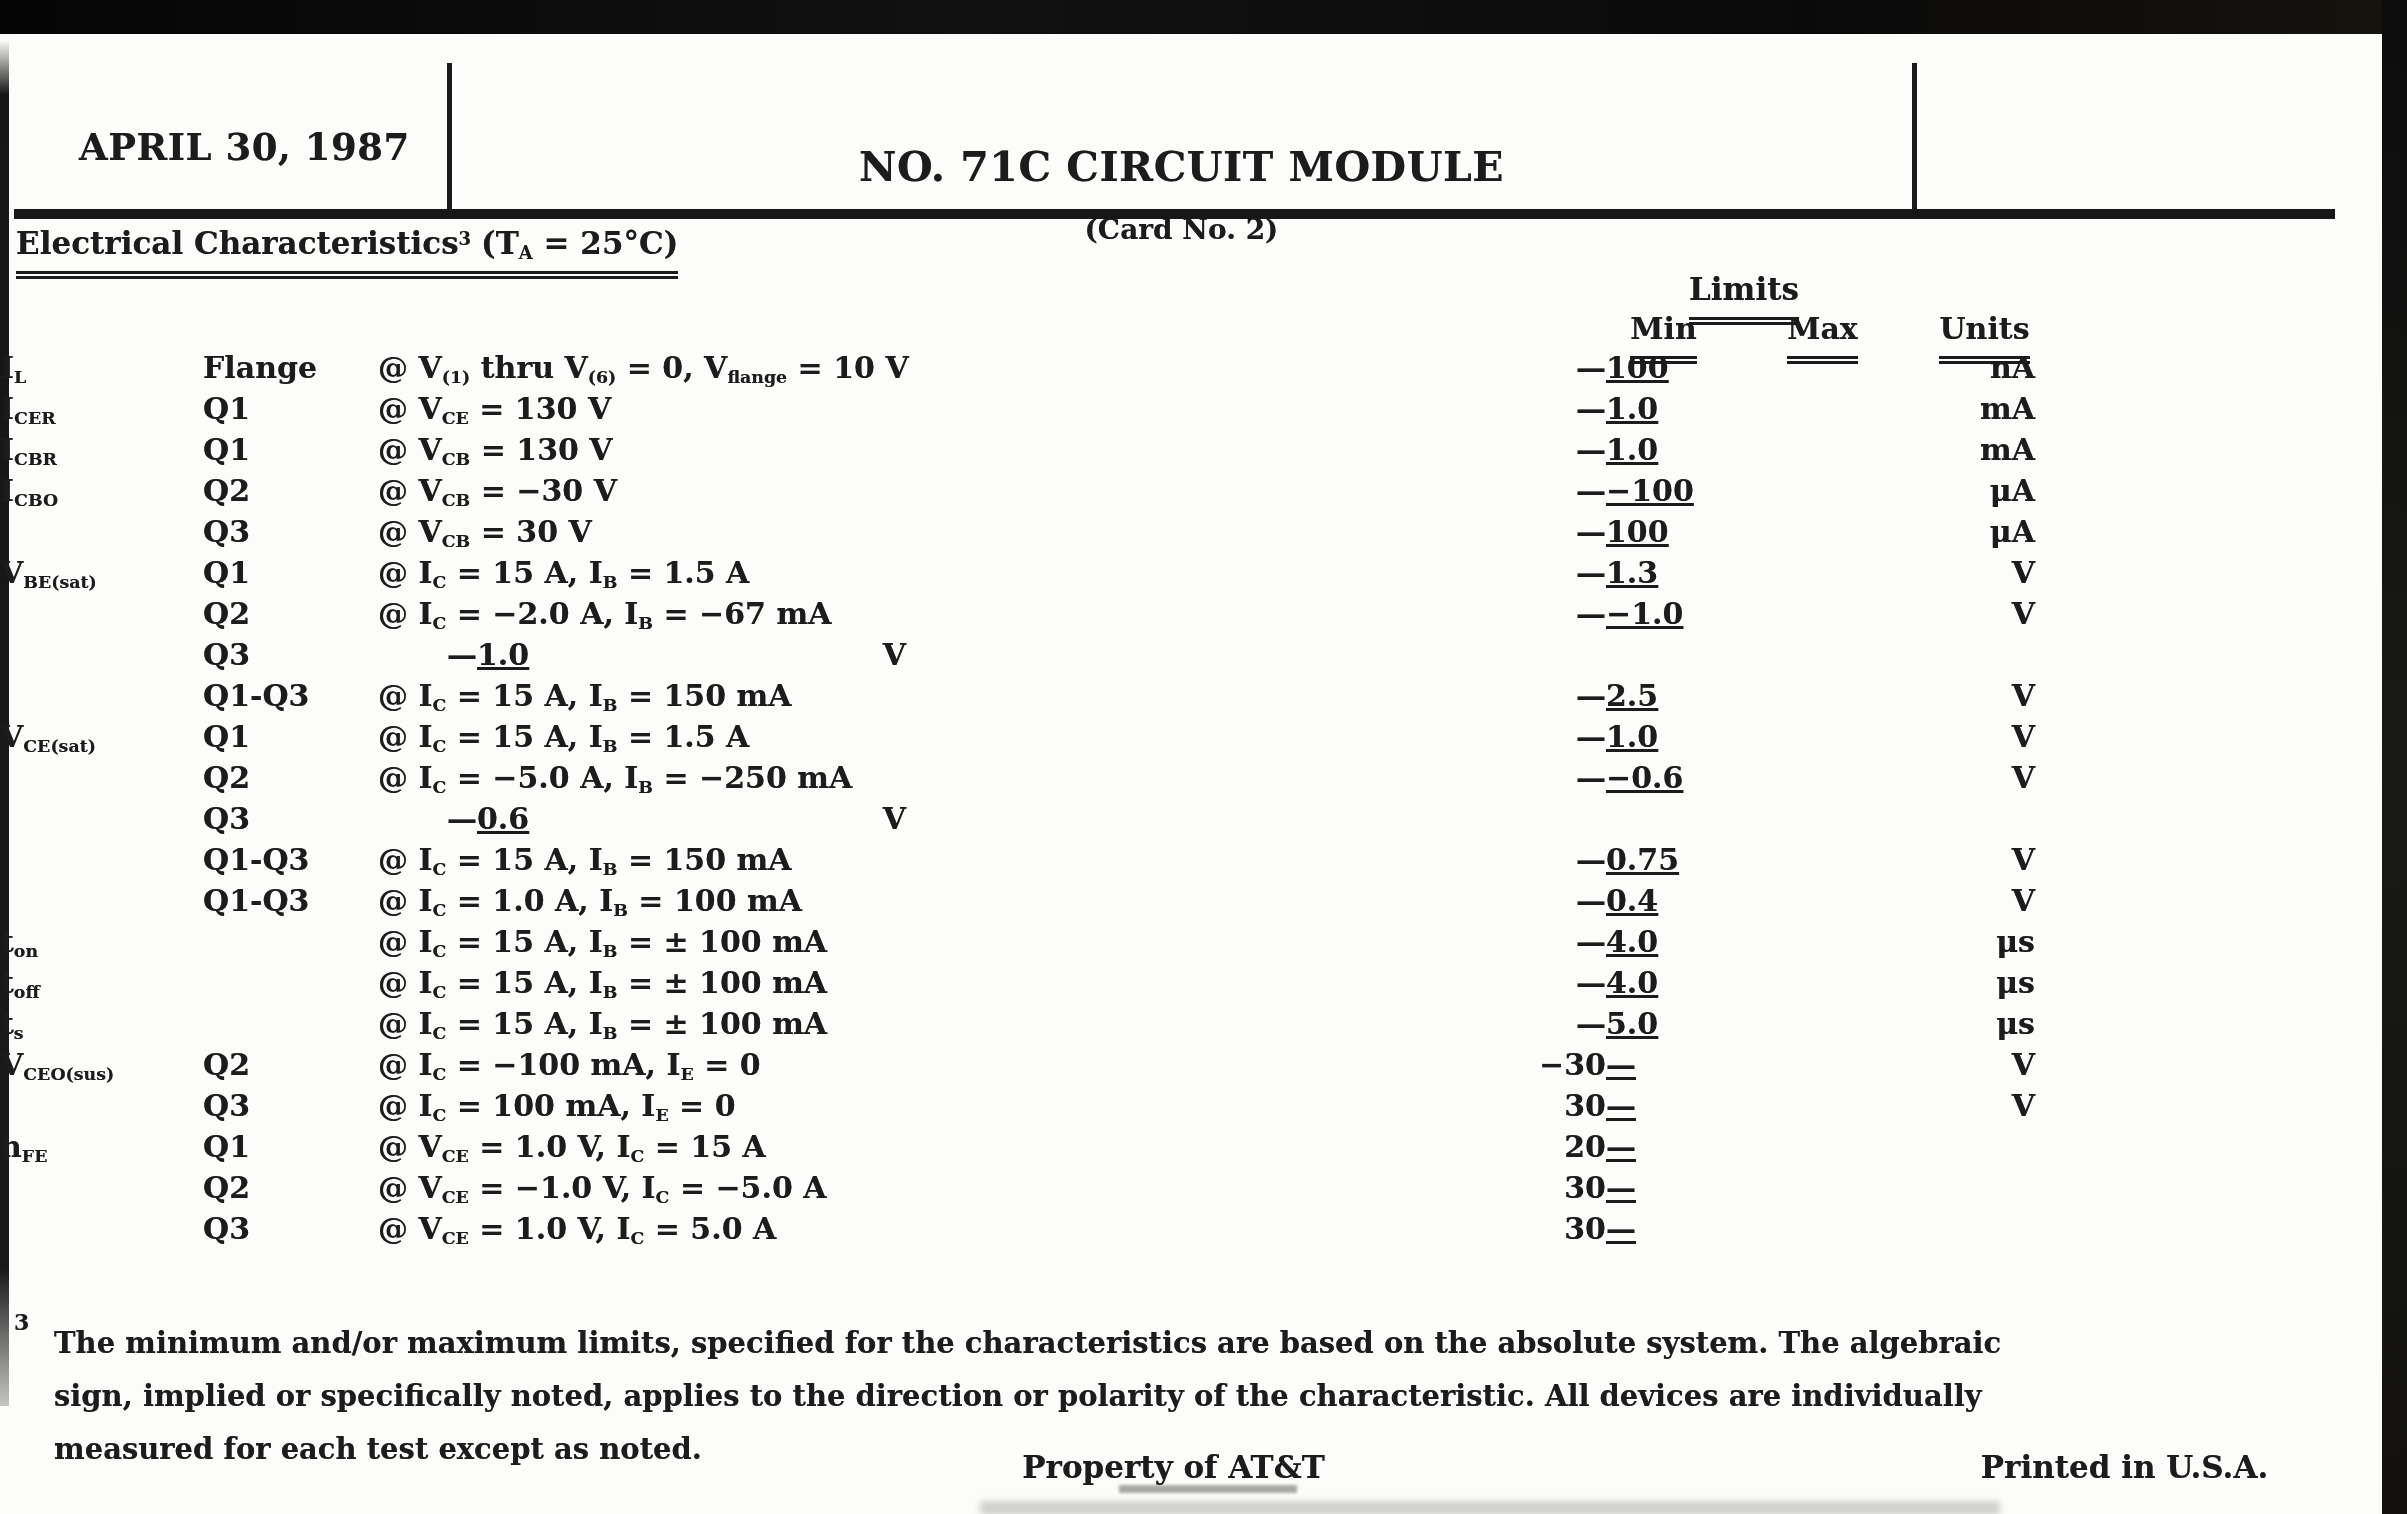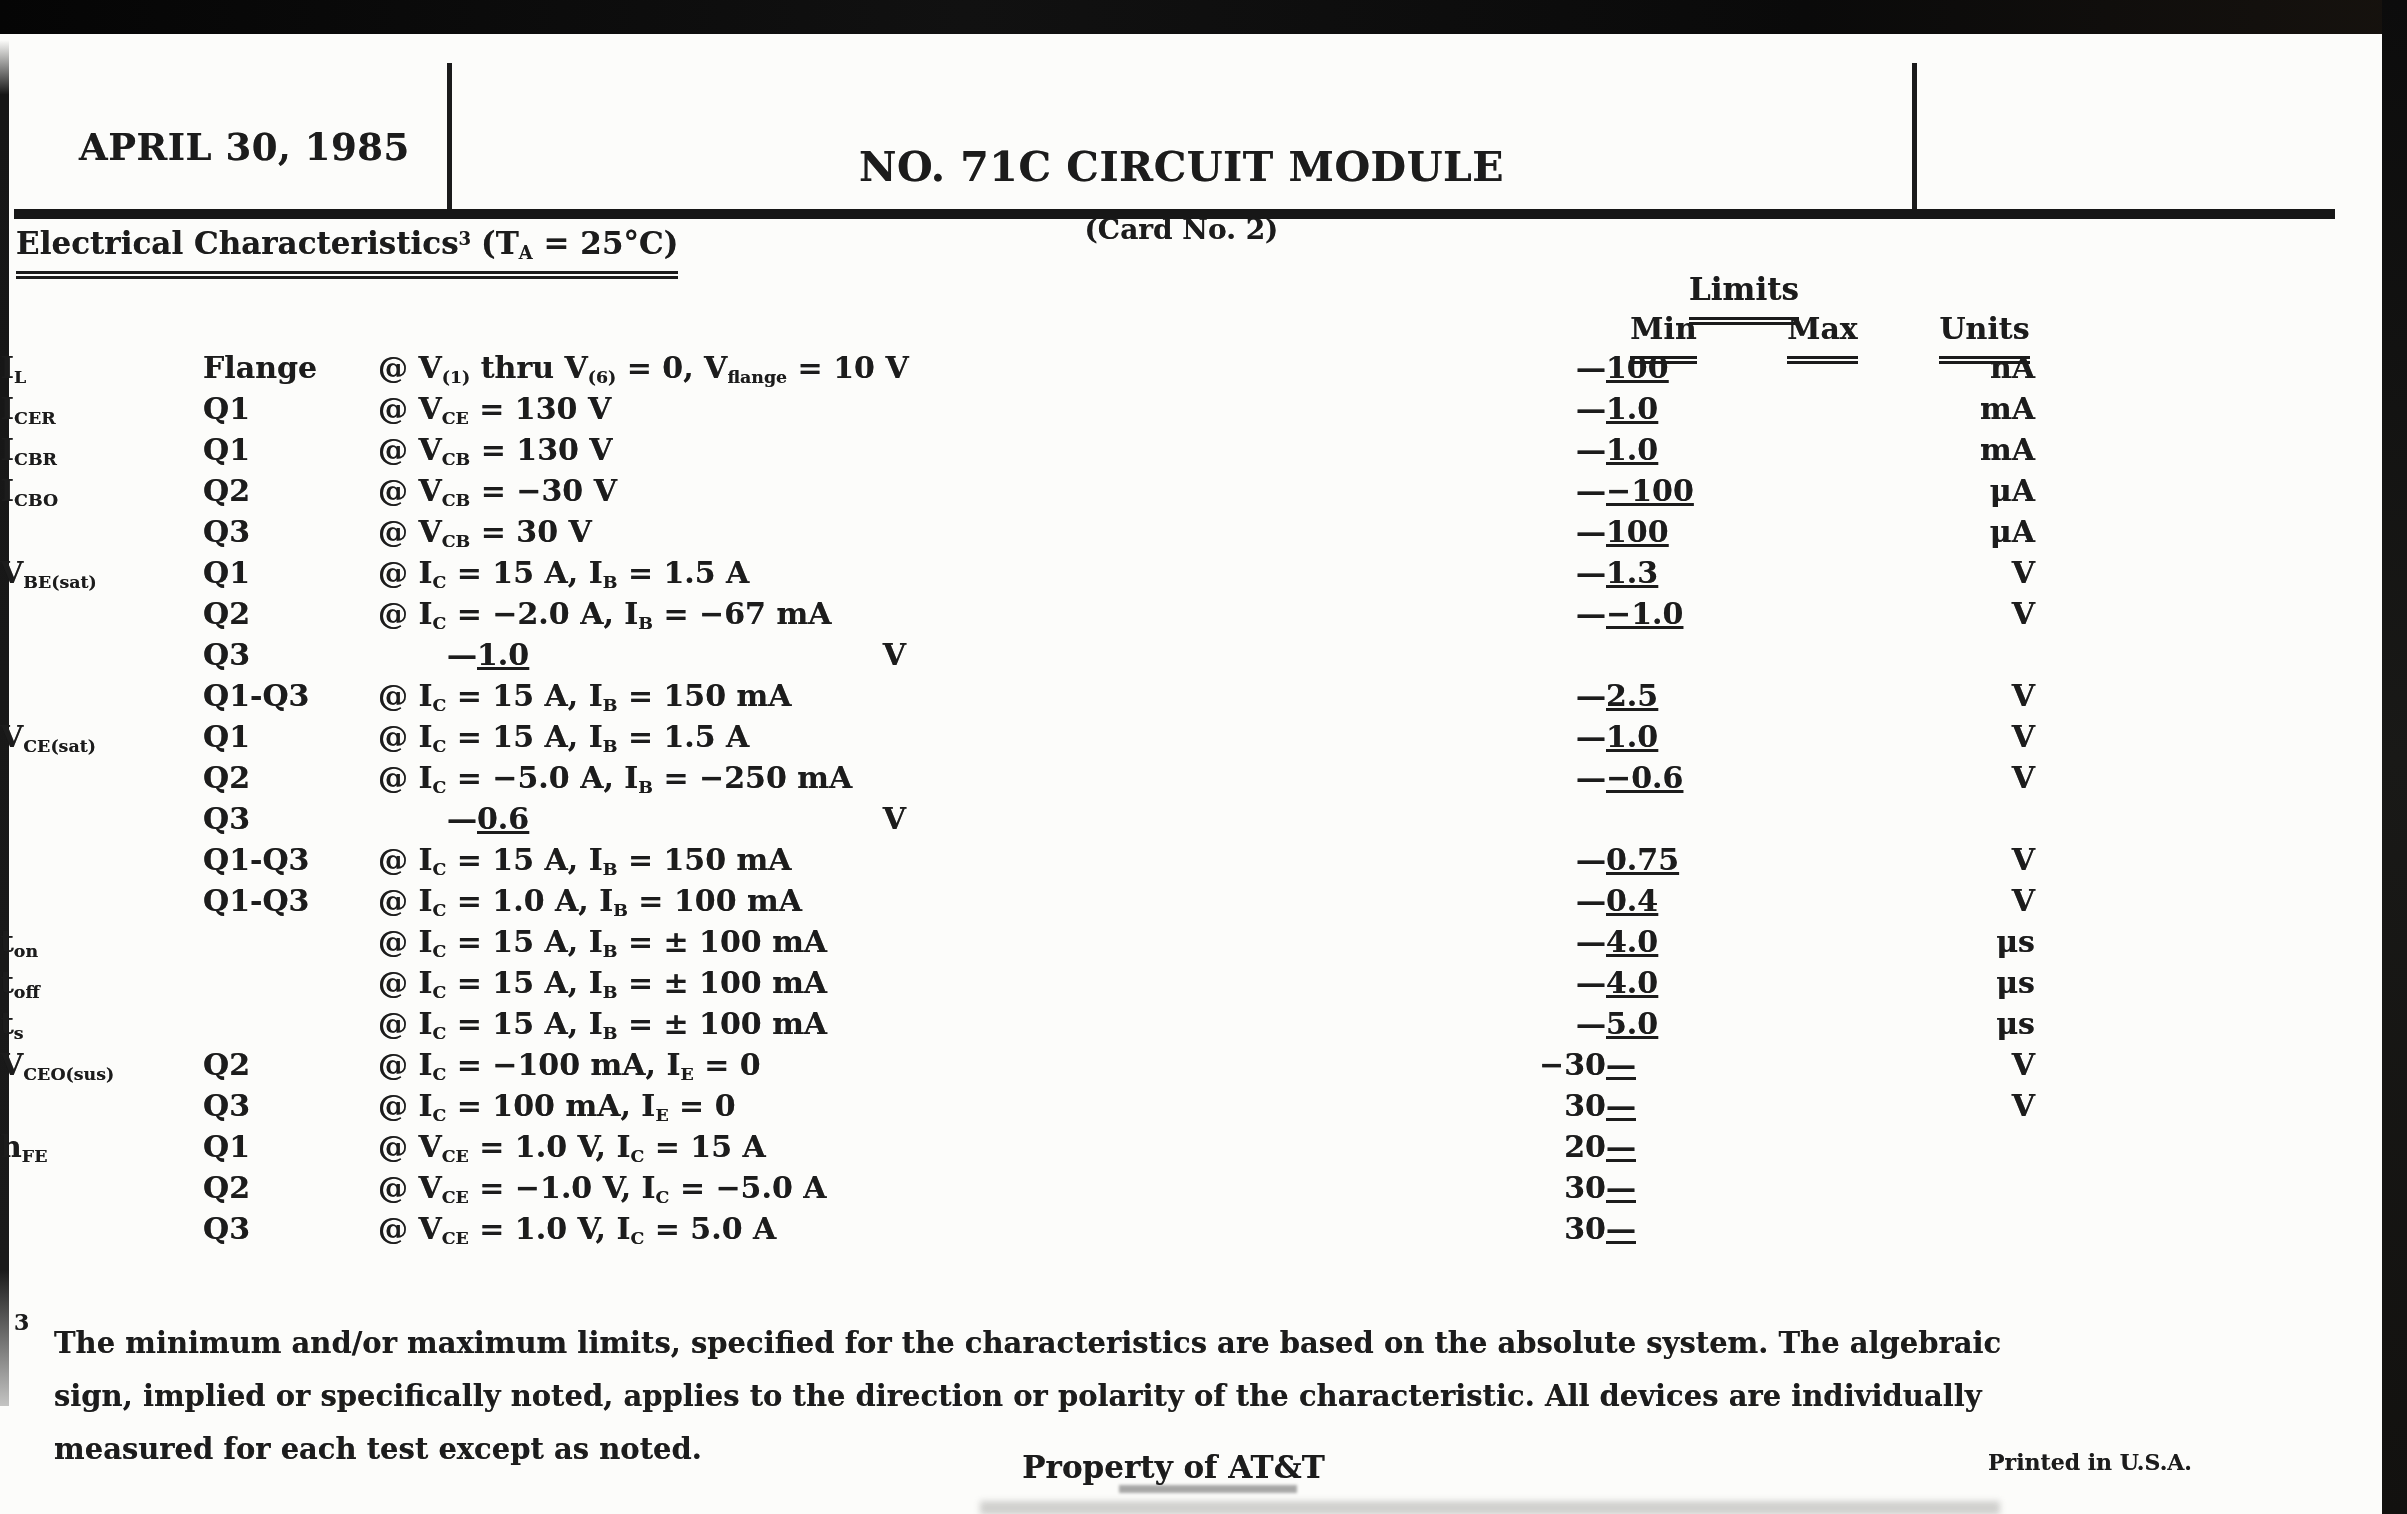--- a/index.html
+++ b/index.html
@@ -50,34 +50,34 @@
 
   sub{font-size:.58em;vertical-align:baseline;position:relative;top:.3em;line-height:0;letter-spacing:0;}
   sup{font-size:.58em;vertical-align:baseline;position:relative;top:-.5em;line-height:0;}
 
   
   .fn-ref{position:absolute;left:14px;top:1309px;font-size:22px;}
   .fn-text{position:absolute;left:54px;top:1317px;width:2030px;font-size:29px;line-height:53px;}
 
   
   .foot-center{position:absolute;left:926px;top:1449px;width:495px;text-align:center;font-size:31px;}
-  .foot-right{position:absolute;left:1980px;top:1449px;width:289px;text-align:left;font-size:22px;margin-left:8px;}
+  .foot-right{position:absolute;left:1980px;top:1449px;width:289px;text-align:center;font-size:31px;}
 </style>
 </head>
 <body>
 
 <div id="stage">
 
   <div class="top-bar"></div>
   <div class="right-bar"></div>
   <div class="left-edge"></div>
   <div class="bottom-smudge"></div>
   <div class="bottom-ticks"></div>
 
-  <div class="date">APRIL 30, 1985</div>
+  <div class="date">APRIL 30, 1987</div>
   <div class="vline v1"></div>
   <div class="vline v2"></div>
   <div class="title-wrap">
     <div class="doc-title">NO. 71C CIRCUIT MODULE</div>
     <div class="doc-subtitle">(Card No. 2)</div>
   </div>
   <div class="hrule"></div>
 
   <div class="section-title">
     <span class="dbl"><span>Electrical Characteristics</span><sup>3</sup><span class="cond">(T<sub>A</sub> = 25°C)</span></span>

